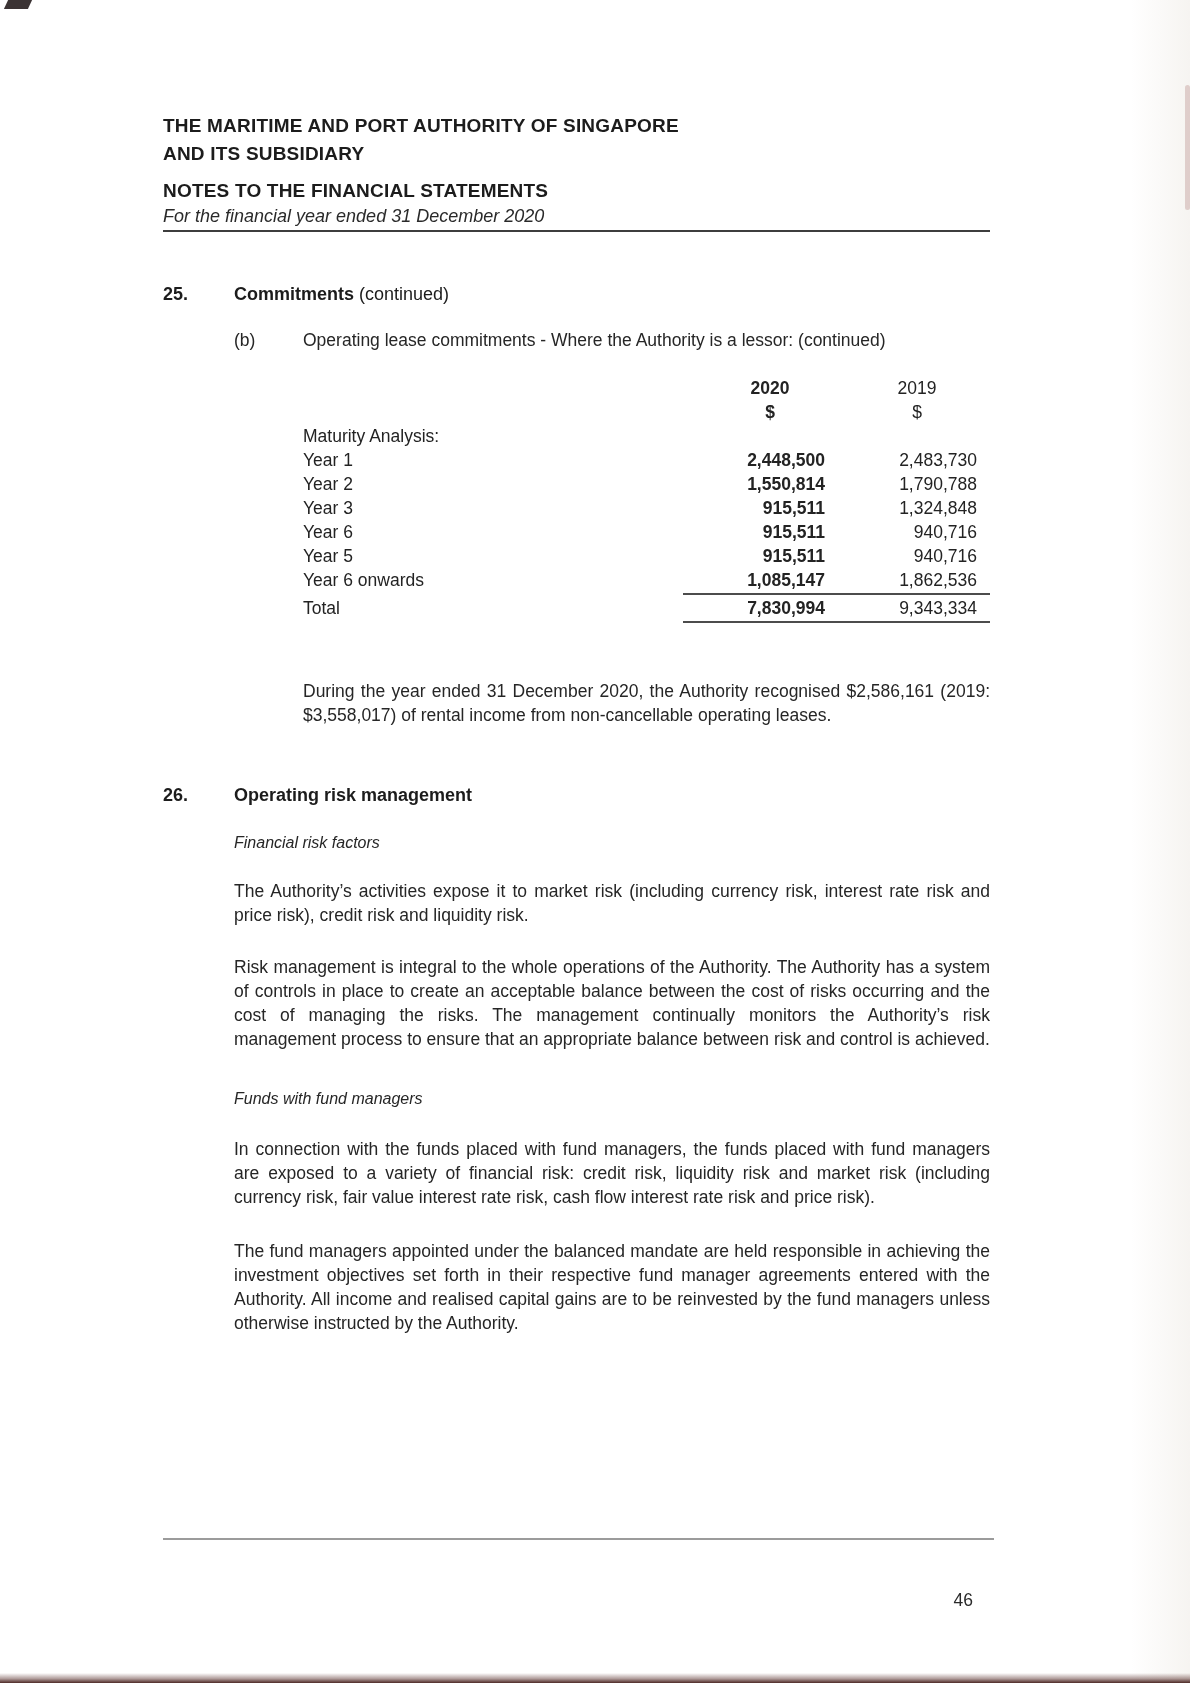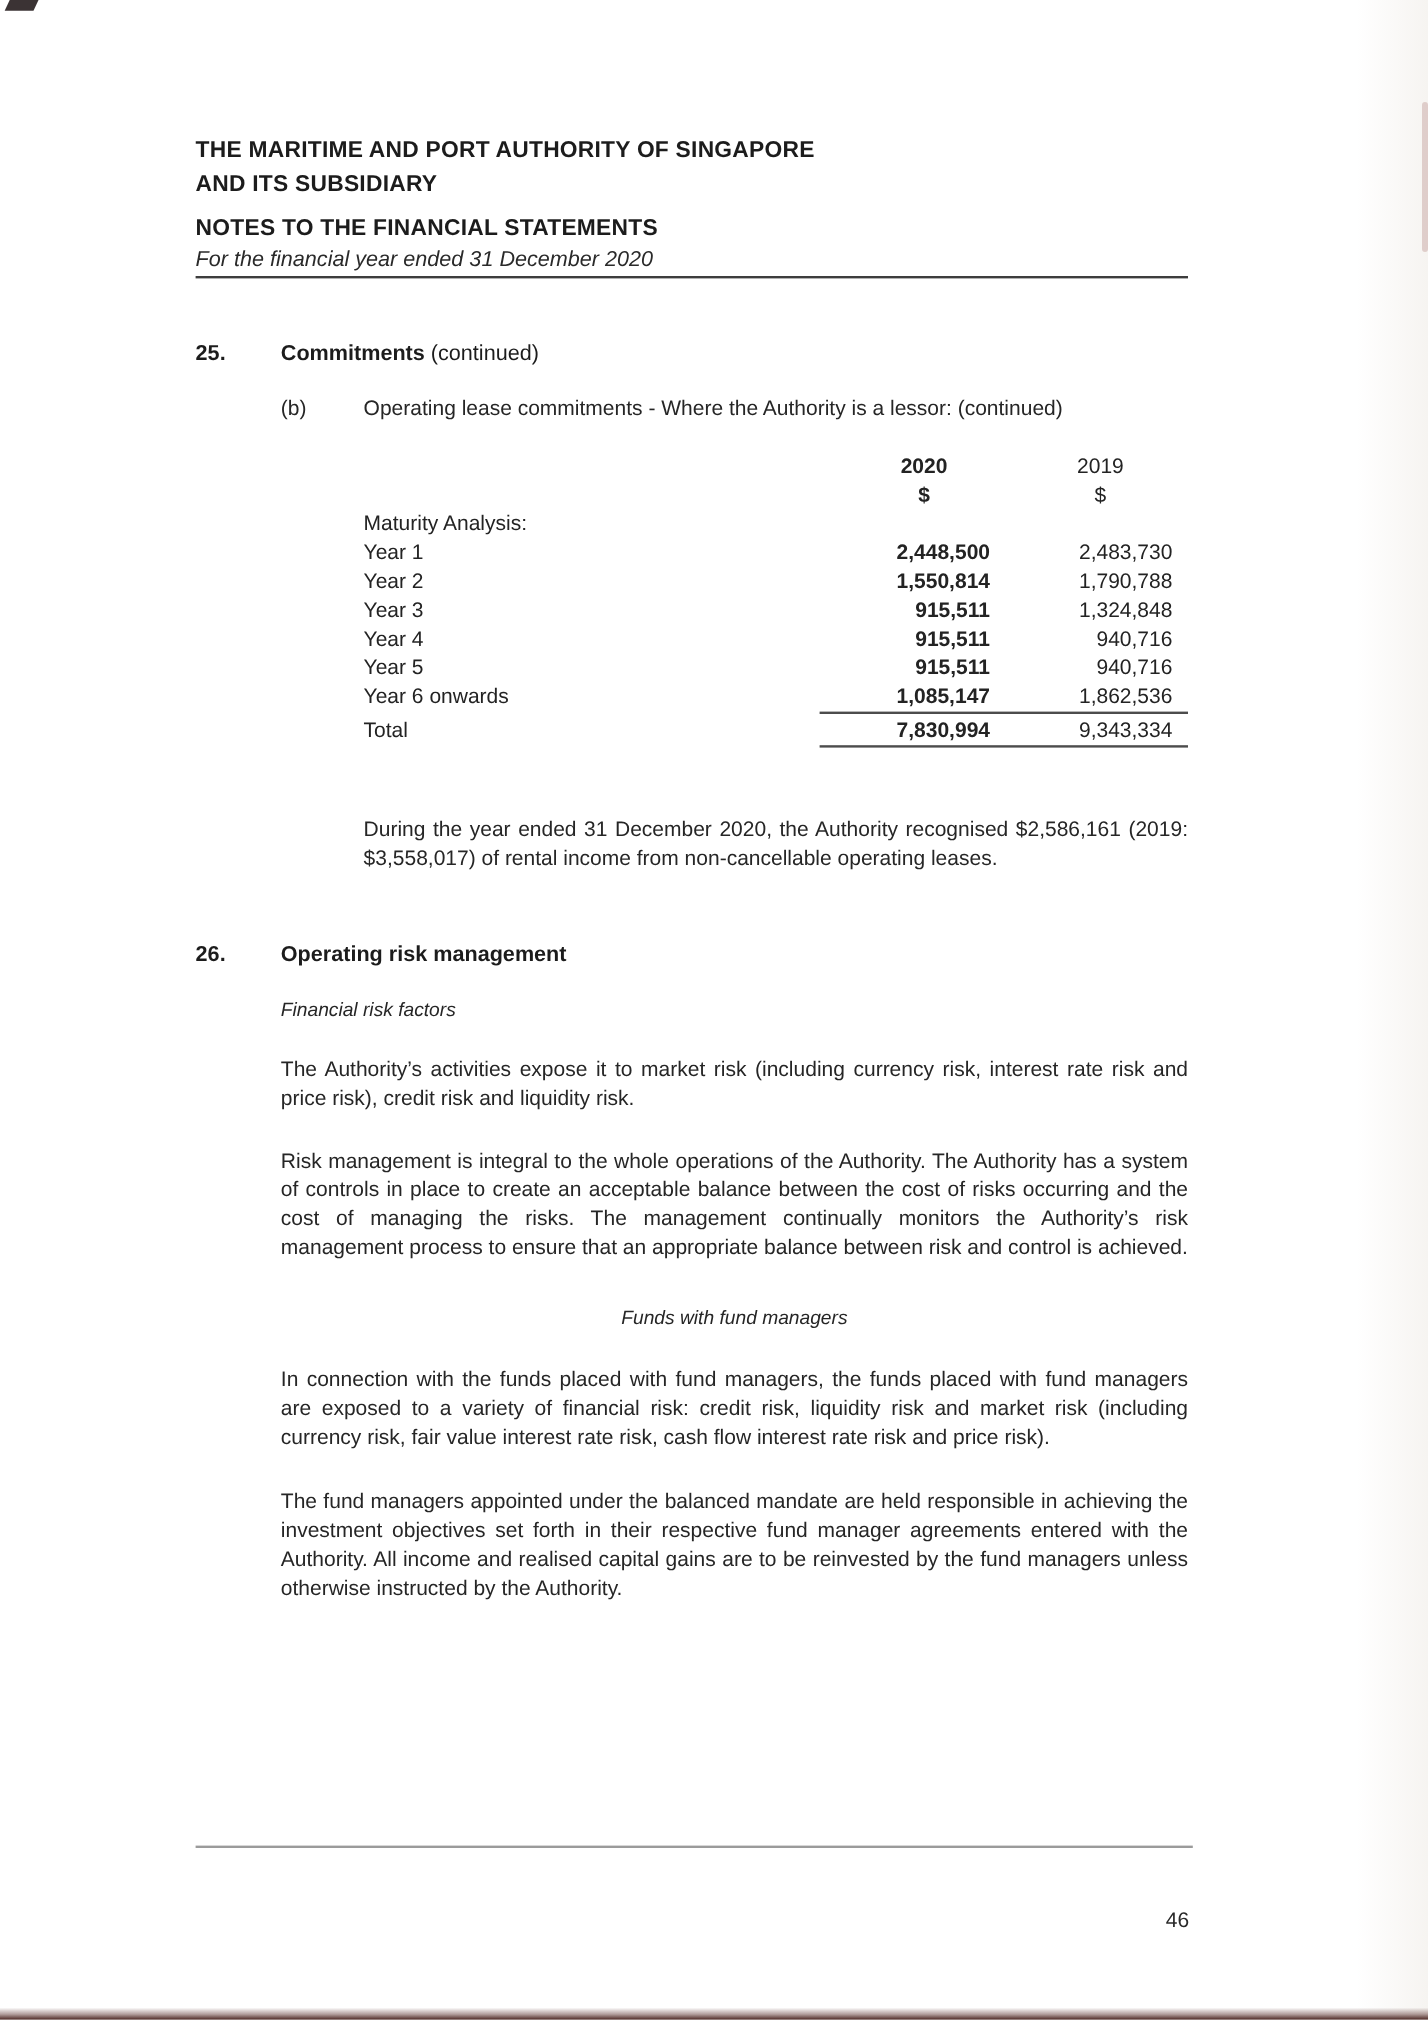--- a/index.html
+++ b/index.html
@@ -52,29 +52,29 @@
   .t-label { flex:1; }
   .t-a { width:110px; flex:none; text-align:right; font-weight:bold; }
   .t-b { width:120px; flex:none; margin-left:32px; text-align:right; }
   .t-head .t-a, .t-head .t-b { text-align:center; }
   .t-head .t-b { font-weight:normal; }
   .t-rule { width:307px; margin-left:380px; border-top:2px solid #4c4c4c; margin-top:1px; margin-bottom:1px; }
 
   .para-after-table { margin-top:56px; }
 
   .sub-heading { margin-top:24px; font-size:16px; font-style:italic; line-height:24px; color:#262626; }
-  .sub-heading-2 { margin-top:36px;text-align:center; }
+  .sub-heading-2 { margin-top:36px; }
   .p-mt24 { margin-top:24px; }
   .p-mt26 { margin-top:26px; }
   .p-mt28 { margin-top:28px; }
   .p-mt30 { margin-top:30px; }
 
   
   .footer-rule { position:absolute; left:163px; width:831px; top:1538px; border-top:2px solid #9b9b9b; }
-  .page-number { position:absolute; top:1590px; right:199px; font-size:17.5px; color:#2a2a2a; }
+  .page-number { position:absolute; top:1590px; right:217px; font-size:17.5px; color:#2a2a2a; }
 
   
   .corner-mark {
     position:absolute; top:0; left:6px; width:24px; height:9px;
     background:#3b3334; transform:skewX(-25deg);
   }
   .right-streak {
     position:absolute; top:85px; right:0; width:5px; height:125px;
     background:rgba(140,70,64,0.22); border-radius:3px;
   }
@@ -137,21 +137,21 @@
               <div class="t-label">Year 2</div>
               <div class="t-a">1,550,814</div>
               <div class="t-b">1,790,788</div>
             </div>
             <div class="t-row">
               <div class="t-label">Year 3</div>
               <div class="t-a">915,511</div>
               <div class="t-b">1,324,848</div>
             </div>
             <div class="t-row">
-              <div class="t-label">Year 4</div>
+              <div class="t-label">Year 6</div>
               <div class="t-a">915,511</div>
               <div class="t-b">940,716</div>
             </div>
             <div class="t-row">
               <div class="t-label">Year 5</div>
               <div class="t-a">915,511</div>
               <div class="t-b">940,716</div>
             </div>
             <div class="t-row">
               <div class="t-label">Year 6 onwards</div>

